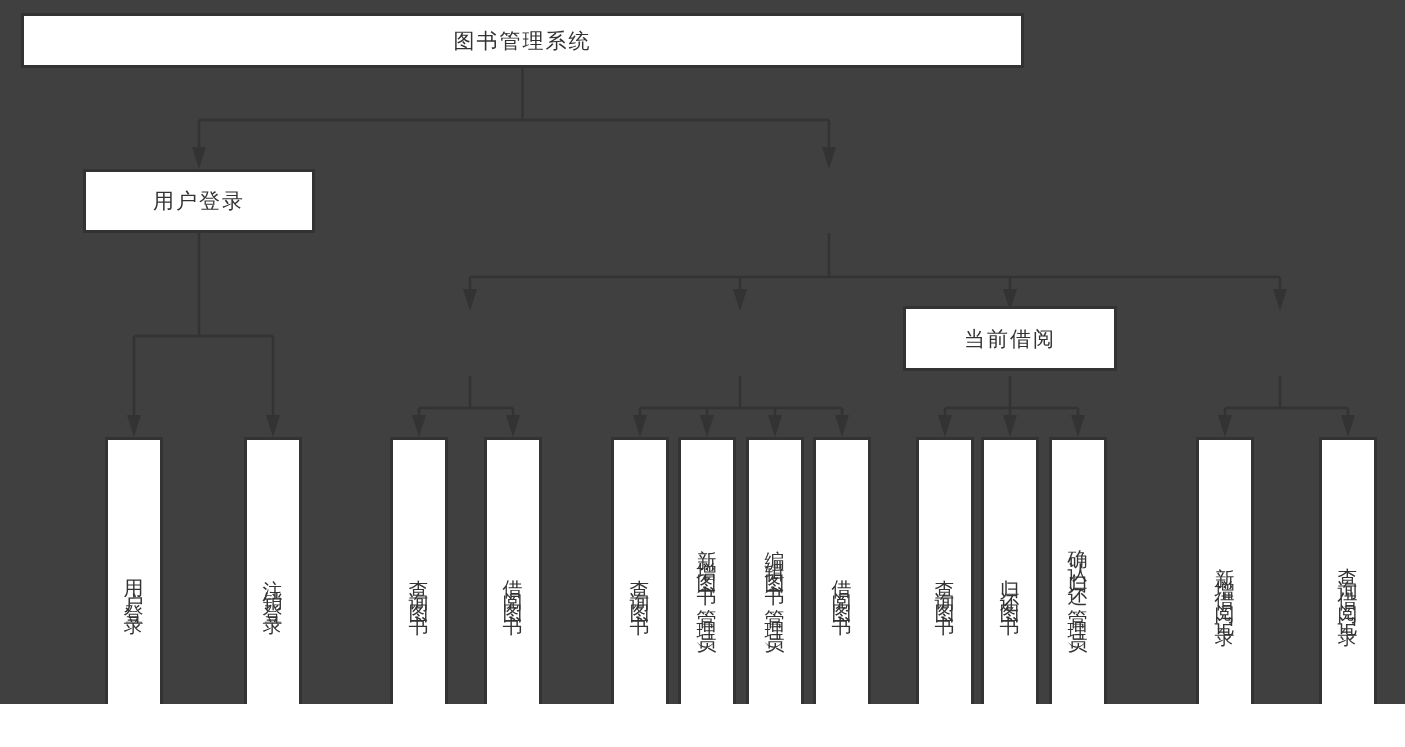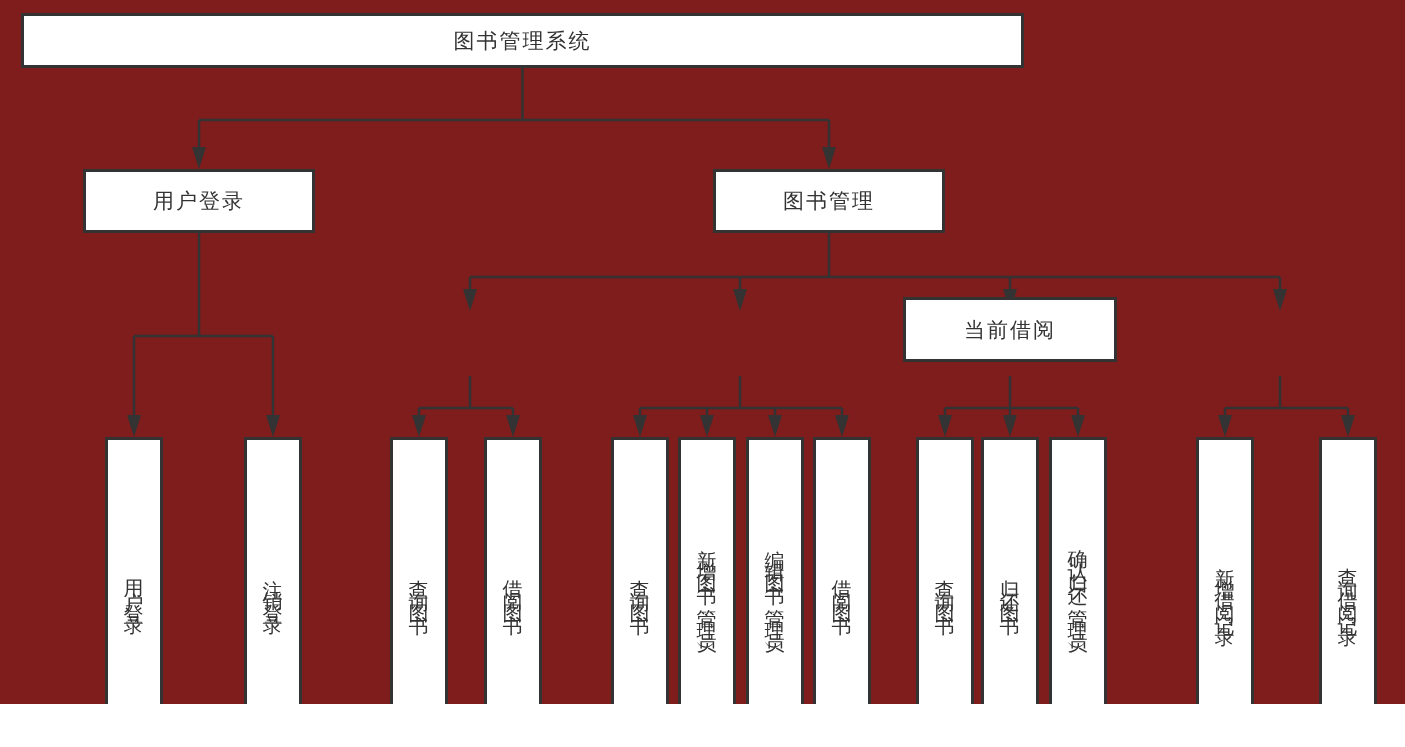--- a/index.html
+++ b/index.html
@@ -5,21 +5,21 @@
   html, body {
     margin: 0;
     padding: 0;
     background: #ffffff;
     font-family: "DejaVu Sans", "Liberation Sans", sans-serif;
   }
   .canvas {
     position: relative;
     width: 1405px;
     height: 704px;
-    background: #7f1d1d;
+    background: #404040;
     overflow: hidden;
   }
   svg.connectors {
     position: absolute;
     left: 0;
     top: 0;
     pointer-events: none;
   }
   .box {
     position: absolute;
@@ -83,25 +83,22 @@
       M1218,415 L1232,415 L1225,437 Z  M1341,415 L1355,415 L1348,437 Z"></path>
   </svg>
 
   <div class="box" style="left:21px;top:13px;width:1003px;height:55px">
     <span>图书管理系统</span>
   </div>
 
   <div class="box" style="left:83px;top:169px;width:232px;height:64px">
     <span>用户登录</span>
   </div>
-  <div class="box" style="left:713px;top:169px;width:232px;height:64px">
-    <span>图书管理</span>
-  </div>
 
-  <div class="box" style="left:903px;top:297px;width:214px;height:65px">
+  <div class="box" style="left:903px;top:306px;width:214px;height:65px">
     <span>当前借阅</span>
   </div>
 
   <div class="box leaf" style="left:105px;top:437px;width:58px;height:296px">
     <span>用户登录</span>
   </div>
   <div class="box leaf" style="left:244px;top:437px;width:58px;height:296px">
     <span>注销登录</span>
   </div>
 

